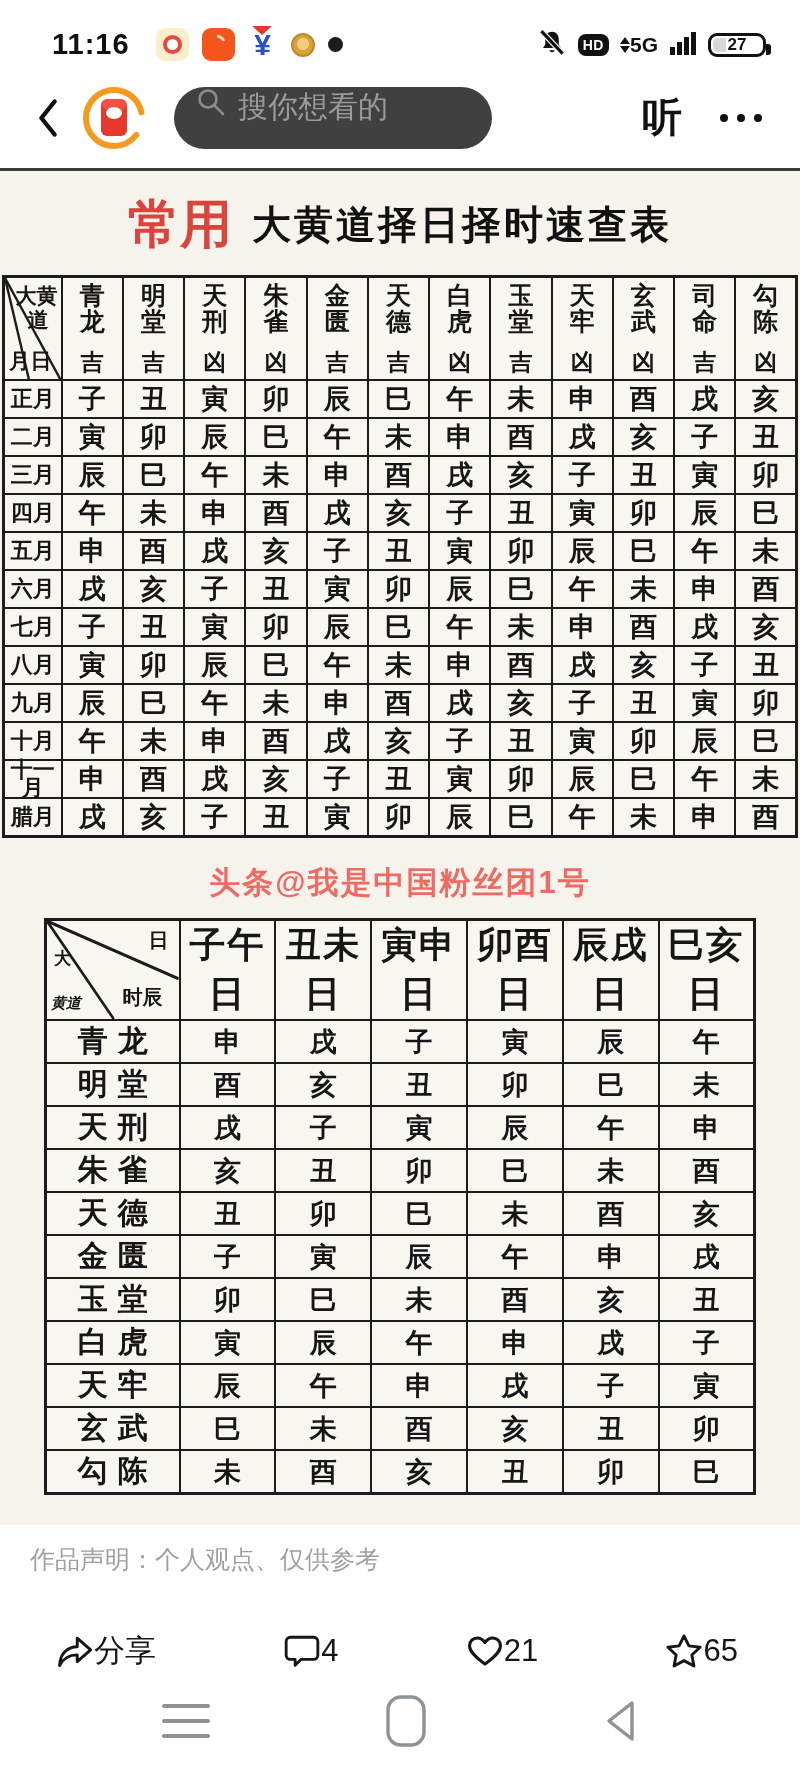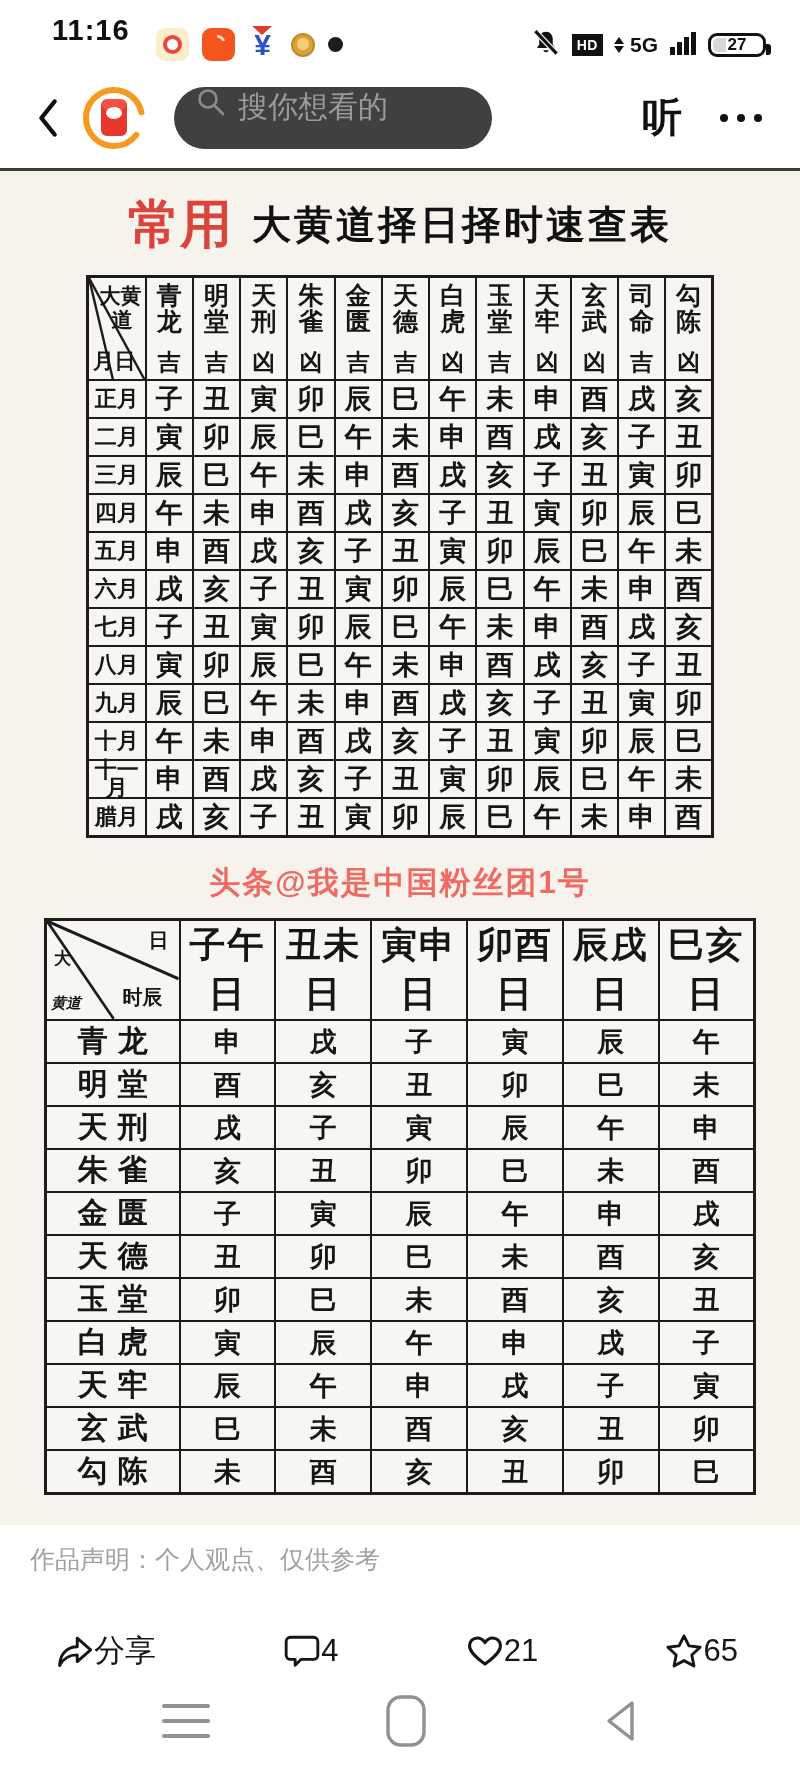--- a/index.html
+++ b/index.html
@@ -2,35 +2,35 @@
 <html><head>
 <meta charset="utf-8">
 <style>
   * { margin:0; padding:0; box-sizing:border-box; }
   html,body { width:800px; }
   body {
     height:1778px; background:#ffffff; display:flex; flex-direction:column;
     font-family:"Liberation Sans", sans-serif; color:#111; overflow:hidden;
   }
   
-  .statusbar { height:76px; display:flex; padding:14px 34px 0 52px; }
+  .statusbar { height:76px; display:flex; align-items:center; padding:14px 34px 0 52px; }
   .sb-time { font-size:29px; font-weight:700; letter-spacing:1px; }
   .sb-apps { display:flex; align-items:center; gap:13px; margin-left:26px; }
   .ic-weibo { width:33px; height:33px; border-radius:9px; background:#fdeecb; display:flex; align-items:center; justify-content:center; }
   .ic-weibo i { display:block; width:19px; height:19px; border:4px solid #e8493b; border-radius:50%; background:#fff; }
   .ic-tomato { width:33px; height:33px; border-radius:9px; background:#f4551c; position:relative; }
   .ic-tomato i { position:absolute; left:9px; top:7px; width:14px; height:14px; border:3px solid #ffd9c2; border-color:#ffd9c2 transparent transparent transparent; border-radius:50%; transform:rotate(35deg); }
   .ic-yuan { width:30px; height:34px; position:relative; font-weight:900; }
   .ic-yuan b { font-size:30px; color:#2b50c8; line-height:34px; display:block; text-align:center; }
   .ic-yuan i { position:absolute; top:-2px; left:4px; width:0; height:0; border-left:10px solid transparent; border-right:10px solid transparent; border-top:9px solid #e33a2f; }
   .ic-coin { width:24px; height:24px; border-radius:50%; background:radial-gradient(circle at 50% 45%, #f3cd7a 0 40%, #d9a23a 41% 100%); border:2px solid #c08a2a; }
   .ic-dot { width:15px; height:15px; border-radius:50%; background:#1c1c1c; }
   .sb-right { margin-left:auto; display:flex; align-items:center; gap:11px; }
-  .hd-badge { background:#111; color:#fff; font-size:14px; font-weight:800; border-radius:0; padding:3px 5px; letter-spacing:.5px; }
-  .net5g { display:flex; align-items:center; gap:6px; font-weight:800; font-size:21px; }
+  .hd-badge { background:#111; color:#fff; font-size:14px; font-weight:800; border-radius:8px; padding:3px 5px; letter-spacing:.5px; }
+  .net5g { display:flex; align-items:center; gap:0; font-weight:800; font-size:21px; }
   .net5g .arrows { display:flex; flex-direction:column; gap:2px; }
   .net5g .arrows i { width:0; height:0; border-left:5px solid transparent; border-right:5px solid transparent; }
   .net5g .arrows .up { border-bottom:7px solid #111; }
   .net5g .arrows .dn { border-top:7px solid #111; }
   .battery { position:relative; width:58px; height:24px; border:3px solid #111; border-radius:9px; display:flex; align-items:center; justify-content:center; }
   .battery::after { content:""; position:absolute; right:-8px; top:8px; width:5px; height:11px; background:#111; border-radius:0 3px 3px 0; }
   .battery .fill { position:absolute; left:2px; top:2px; bottom:2px; width:13px; background:#d8d8d8; border-radius:5px 0 0 5px; }
   .battery span { position:relative; font-size:17px; font-weight:700; }
   
   .appbar { height:92px; display:flex; align-items:center; padding:0 30px 8px 30px; }
@@ -42,21 +42,21 @@
   .more-dots { margin-left:38px; margin-right:8px; display:flex; gap:9px; }
   .more-dots i { width:8px; height:8px; background:#111; border-radius:50%; }
   
   .poster { border-top:3px solid #3c3c3c; background:#f6f3ec; padding:18px 0 30px 0; }
   .p-title { display:flex; align-items:center; justify-content:center; gap:20px; height:72px; margin-bottom:14px; }
   .p-badge { color:#d9453c; font-size:52px; font-weight:900; font-family:"Liberation Serif","DejaVu Serif",serif; }
   .p-name { font-size:39px; font-weight:800; letter-spacing:3px; font-family:"Liberation Serif","DejaVu Serif",serif; }
   table { border-collapse:collapse; margin:0 auto; table-layout:fixed; background:#f8f6f0;
           font-family:"Liberation Serif","DejaVu Serif",serif; }
   th,td { border:2.5px solid #1c1c1c; text-align:center; vertical-align:middle; font-weight:600; color:#161616; padding:0; }
-  #table1 { width:628px; border:3px solid #1c1c1c; }
+  #table1 { width:796px; border:3px solid #1c1c1c; }
   #table1 .vhead { height:104px; vertical-align:top; }
   .vname { display:flex; flex-direction:column; align-items:center; padding-top:5px; }
   .vname b { font-weight:700; font-size:25px; line-height:26px; }
   .vluck { display:block; font-size:23px; font-weight:700; margin-top:12px; }
   #t1-body tr { height:37px; }
   .bcell { font-size:27px; }
   .rlab { font-size:22px; line-height:18px; font-weight:700; }
   .corner { position:relative; }
   .corner svg.diag { position:absolute; inset:0; width:100%; height:100%; }
   .corner svg.diag line { stroke:#1c1c1c; stroke-width:2.5; }
@@ -515,36 +515,36 @@
         <tr>
           <th class="dlab">朱雀</th>
           <td class="bcell">亥</td>
           <td class="bcell">丑</td>
           <td class="bcell">卯</td>
           <td class="bcell">巳</td>
           <td class="bcell">未</td>
           <td class="bcell">酉</td>
         </tr>
         <tr>
+          <th class="dlab">天德</th>
+          <td class="bcell">丑</td>
+          <td class="bcell">卯</td>
+          <td class="bcell">巳</td>
+          <td class="bcell">未</td>
+          <td class="bcell">酉</td>
+          <td class="bcell">亥</td>
+        </tr>
+        <tr>
           <th class="dlab">金匮</th>
           <td class="bcell">子</td>
           <td class="bcell">寅</td>
           <td class="bcell">辰</td>
           <td class="bcell">午</td>
           <td class="bcell">申</td>
           <td class="bcell">戌</td>
-        </tr>
-        <tr>
-          <th class="dlab">天德</th>
-          <td class="bcell">丑</td>
-          <td class="bcell">卯</td>
-          <td class="bcell">巳</td>
-          <td class="bcell">未</td>
-          <td class="bcell">酉</td>
-          <td class="bcell">亥</td>
         </tr>
         <tr>
           <th class="dlab">玉堂</th>
           <td class="bcell">卯</td>
           <td class="bcell">巳</td>
           <td class="bcell">未</td>
           <td class="bcell">酉</td>
           <td class="bcell">亥</td>
           <td class="bcell">丑</td>
         </tr>

